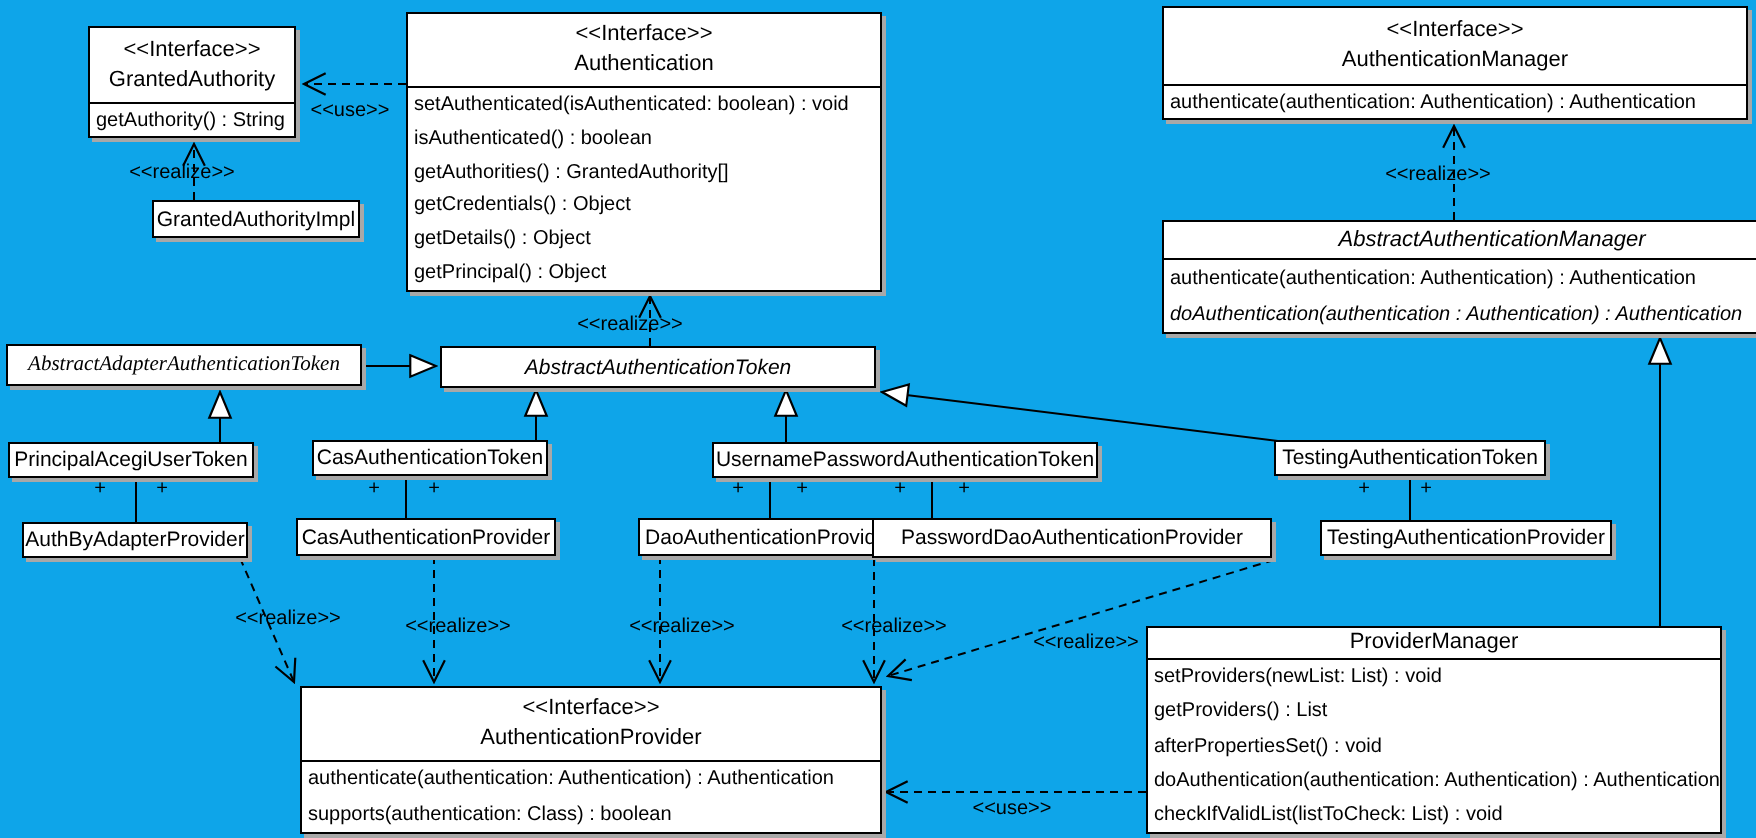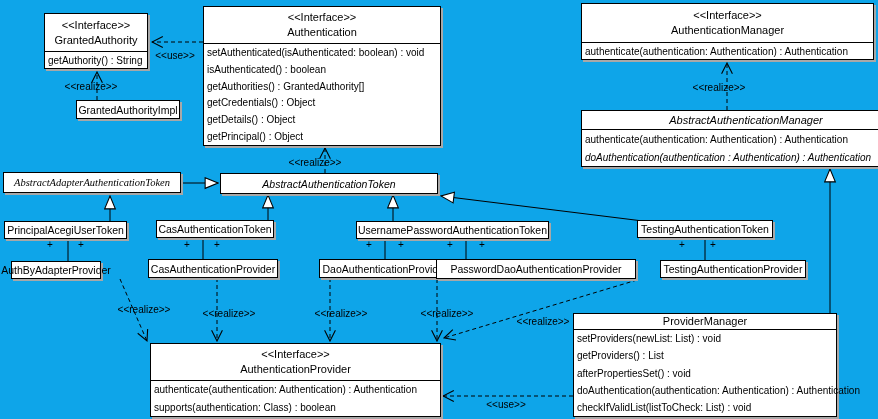--- a/index.html
+++ b/index.html
@@ -118,21 +118,21 @@
   </div>
 
   <div class="box single abstract" style="left:220px;top:173px;width:218px;height:21px;">
     <span>AbstractAuthenticationToken</span>
   </div>
 
   <div class="box single" style="left:4px;top:221px;width:123px;height:18px;">
     <span>PrincipalAcegiUserToken</span>
   </div>
 
-  <div class="box single" style="left:11px;top:261px;width:90px;height:18px;align-items:center;">
+  <div class="box single" style="left:11px;top:261px;width:113px;height:18px;align-items:center;">
     <span>AuthByAdapterProvider</span>
   </div>
 
   <div class="box single" style="left:156px;top:220px;width:118px;height:18px;">
     <span>CasAuthenticationToken</span>
   </div>
 
   <div class="box single" style="left:148px;top:259px;width:130px;height:19px;">
     <span>CasAuthenticationProvider</span>
   </div>
@@ -161,21 +161,21 @@
     <div class="hdr" style="height:36px;">
       <div class="stereo">&lt;&lt;Interface&gt;&gt;</div>
       <div class="cname">AuthenticationProvider</div>
     </div>
     <div class="methods">
       <div class="m">authenticate(authentication: Authentication) : Authentication</div>
       <div class="m">supports(authentication: Class) : boolean</div>
     </div>
   </div>
 
-  <div class="box" style="left:573px;top:313px;width:264px;height:104px;text-align:center;">
+  <div class="box" style="left:573px;top:313px;width:288px;height:104px;text-align:center;">
     <div class="hdr" style="height:15px;">
       <div class="cname" style="line-height:13px;">ProviderManager</div>
     </div>
     <div class="methods">
       <div class="m">setProviders(newList: List) : void</div>
       <div class="m">getProviders() : List</div>
       <div class="m">afterPropertiesSet() : void</div>
       <div class="m">doAuthentication(authentication: Authentication) : Authentication</div>
       <div class="m">checkIfValidList(listToCheck: List) : void</div>
     </div>

